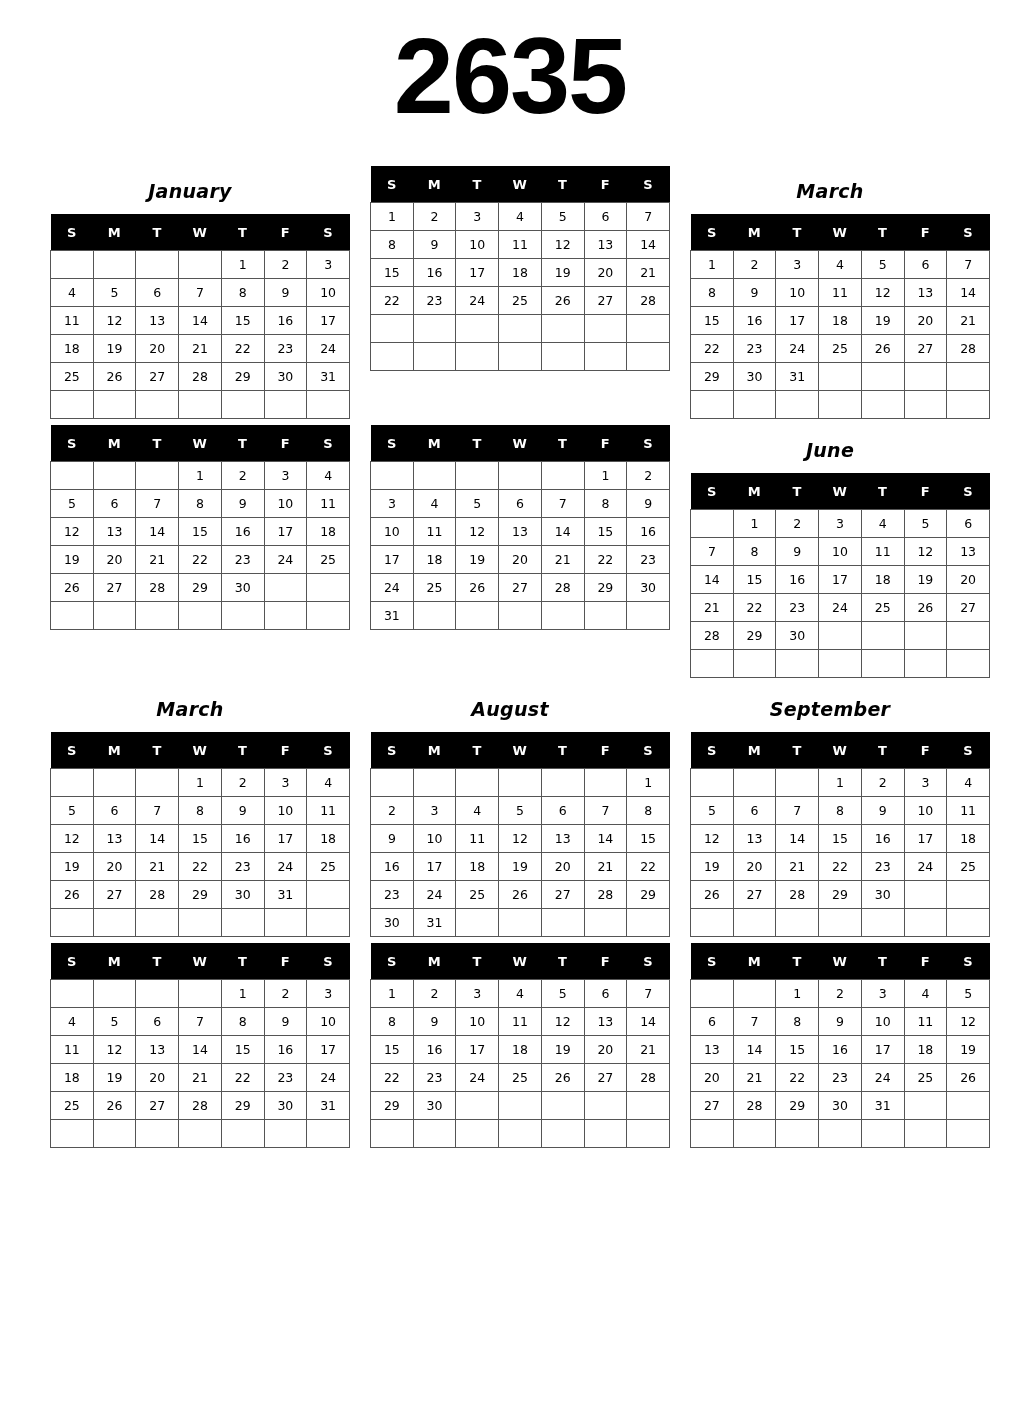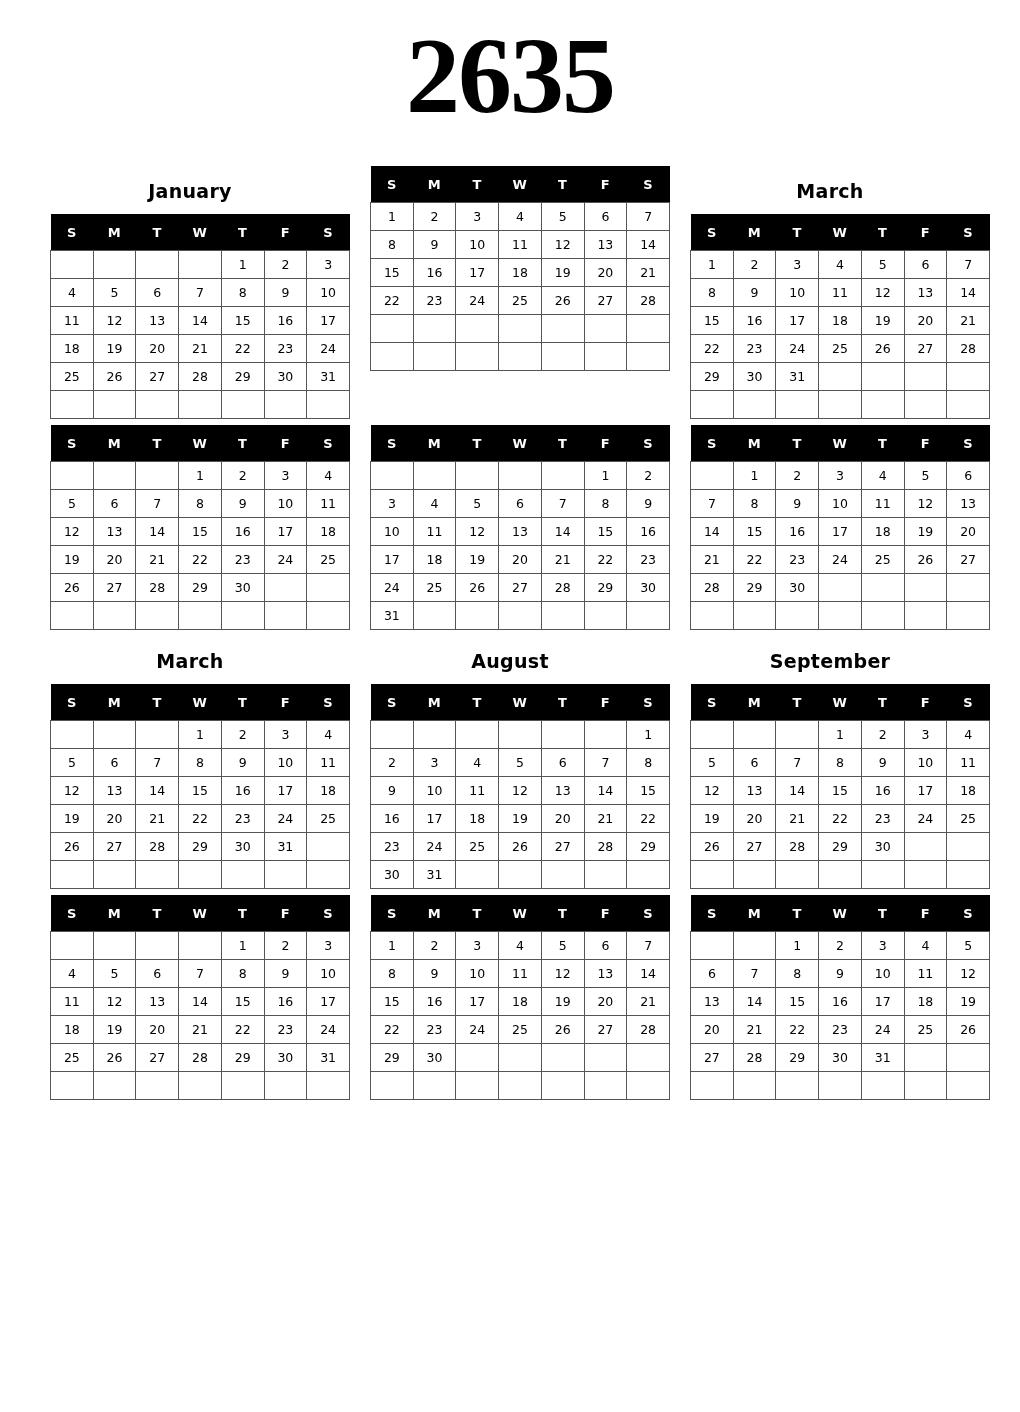--- a/index.html
+++ b/index.html
@@ -20,21 +20,21 @@
     position: relative;
     box-sizing: border-box;
   }
   .year-title {
     text-align: center;
     font-size: 108px;
     font-weight: bold;
     letter-spacing: -2px;
     line-height: 1;
     padding-top: 22px;
-    font-family: Liberation Serif, serif;
+    font-family: Liberation Sans, sans-serif;
   }
   .months-grid {
     margin-top: 36px;
     display: grid;
     grid-template-columns: repeat(3, 320px);
     justify-content: center;
     column-gap: 0px;
     row-gap: 0px;
   }
   .month {
@@ -42,20 +42,21 @@
     box-sizing: border-box;
     padding: 0 20px;
     margin-bottom: 6px;
   }
   .month-name {
     text-align: center;
     font-size: 19px;
     font-weight: bold;
     padding: 14px 0 12px 0;
     letter-spacing: 0.3px;
+    font-style: italic;
   }
   table.cal {
     border-collapse: collapse;
     width: 300px;
     table-layout: fixed;
   }
   table.cal thead th {
     background: #000000;
     color: #ffffff;
     font-size: 13px;
@@ -436,20 +437,21 @@
               <td class="empty"></td>
               <td class="empty"></td>
               <td class="empty"></td>
               <td class="empty"></td>
               <td class="empty"></td>
             </tr>
           </tbody>
         </table>
       </div>
       <div class="month">
+        <div class="month-name">June</div>
         <table class="cal">
           <thead>
             <tr>
               <th>S</th>
               <th>M</th>
               <th>T</th>
               <th>W</th>
               <th>T</th>
               <th>F</th>
               <th>S</th>

